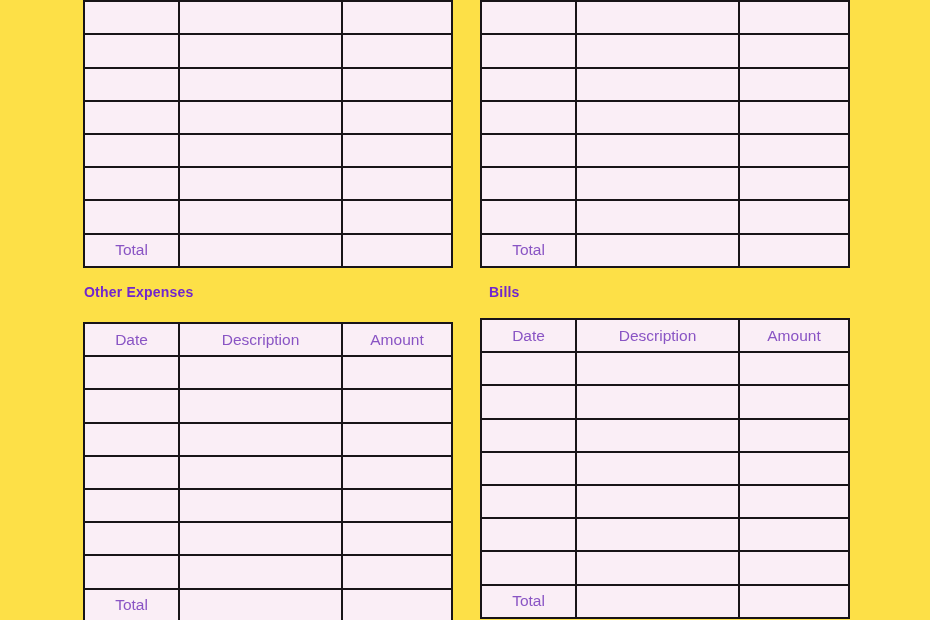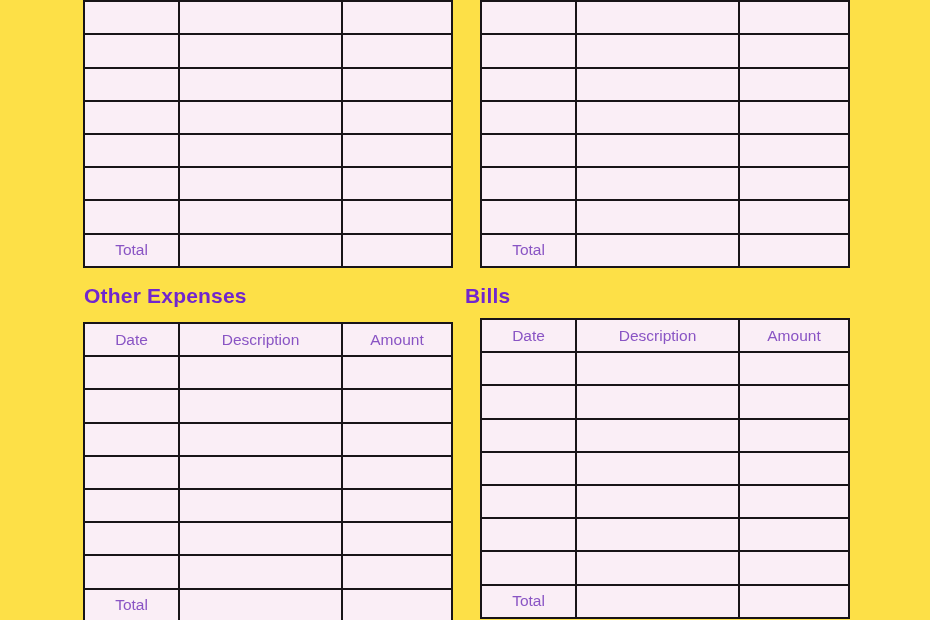--- a/index.html
+++ b/index.html
@@ -39,26 +39,26 @@
 
   .table-top-left     { left: 83px;  top: -33px; }
   .table-top-right    { left: 480px; top: -33px; }
   .table-other        { left: 83px;  top: 322px; }
   .table-bills        { left: 480px; top: 318px; }
 
   .section-heading {
     position: absolute;
     margin: 0;
     color: #7126ce;
-    font-size: 21px;
+    font-size: 14px;
     font-weight: 700;
     letter-spacing: 0.2px;
   }
   .heading-other { left: 84px;  top: 284px; }
-  .heading-bills { left: 465px; top: 284px; }
+  .heading-bills { left: 489px; top: 284px; }
 </style>
 </head>
 <body>
 
 <div class="canvas">
 
   <table class="sheet-table table-top-left">
     <colgroup>
         <col class="col-date">
         <col class="col-desc">

